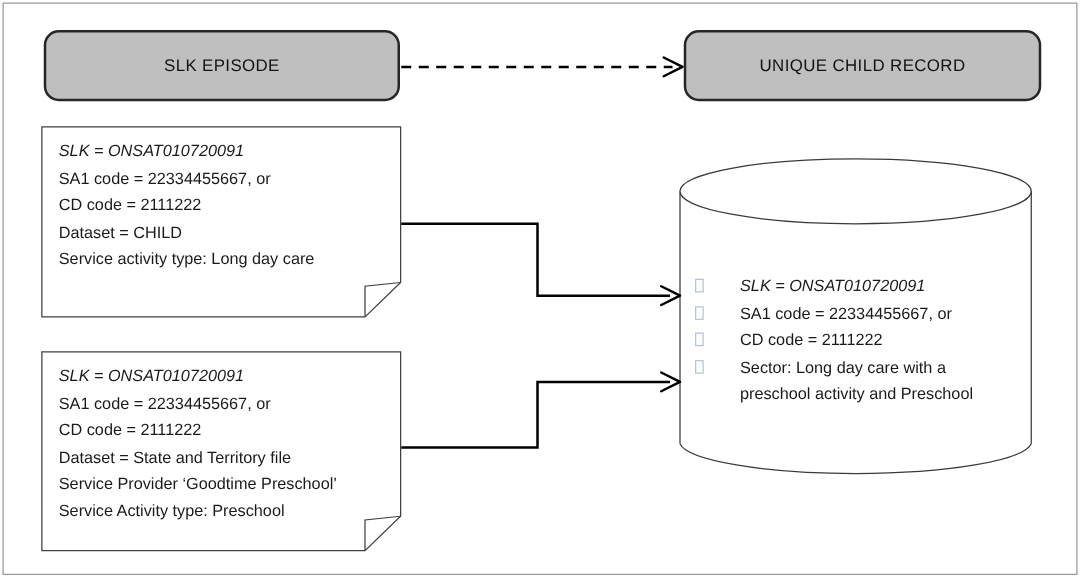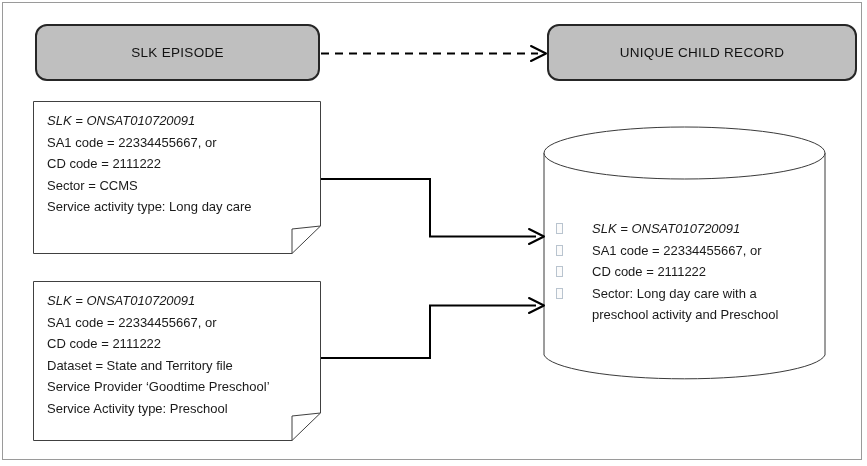--- a/index.html
+++ b/index.html
@@ -46,21 +46,21 @@
   }
   #slk-episode-box {
     left: 35px;
     top: 24px;
     width: 285px;
     height: 57px;
   }
   #unique-child-record-box {
     left: 547px;
     top: 24px;
-    width: 310px;
+    width: 286px;
     height: 57px;
   }
   
   .note {
     position: absolute;
     box-sizing: border-box;
   }
   .note .note-body {
     position: absolute;
     inset: 0;
@@ -170,21 +170,21 @@
   <div class="note" id="note-ccms">
     <div class="note-body"></div>
     <svg class="note-outline" width="288" height="153" viewBox="0 0 288 153">
       <path d="M0.5,0.5 L287.5,0.5 L287.5,125 L259,152.5 L0.5,152.5 Z" fill="#ffffff" stroke="#404040" stroke-width="1"></path>
       <path d="M287.5,125 L259,128 L259,152.5" fill="none" stroke="#404040" stroke-width="1"></path>
     </svg>
     <div class="note-text">
       <div class="line-italic">SLK = ONSAT010720091</div>
       <div>SA1 code = 22334455667, or</div>
       <div>CD code = 2111222</div>
-      <div>Sector = CCMS</div>
+      <div>Dataset = CHILD</div>
       <div>Service activity type: Long day care</div>
     </div>
   </div>
 
   <div class="note" id="note-state-territory">
     <div class="note-body"></div>
     <svg class="note-outline" width="288" height="160" viewBox="0 0 288 160">
       <path d="M0.5,0.5 L287.5,0.5 L287.5,132 L259,159.5 L0.5,159.5 Z" fill="#ffffff" stroke="#404040" stroke-width="1"></path>
       <path d="M287.5,132 L259,135 L259,159.5" fill="none" stroke="#404040" stroke-width="1"></path>
     </svg>

